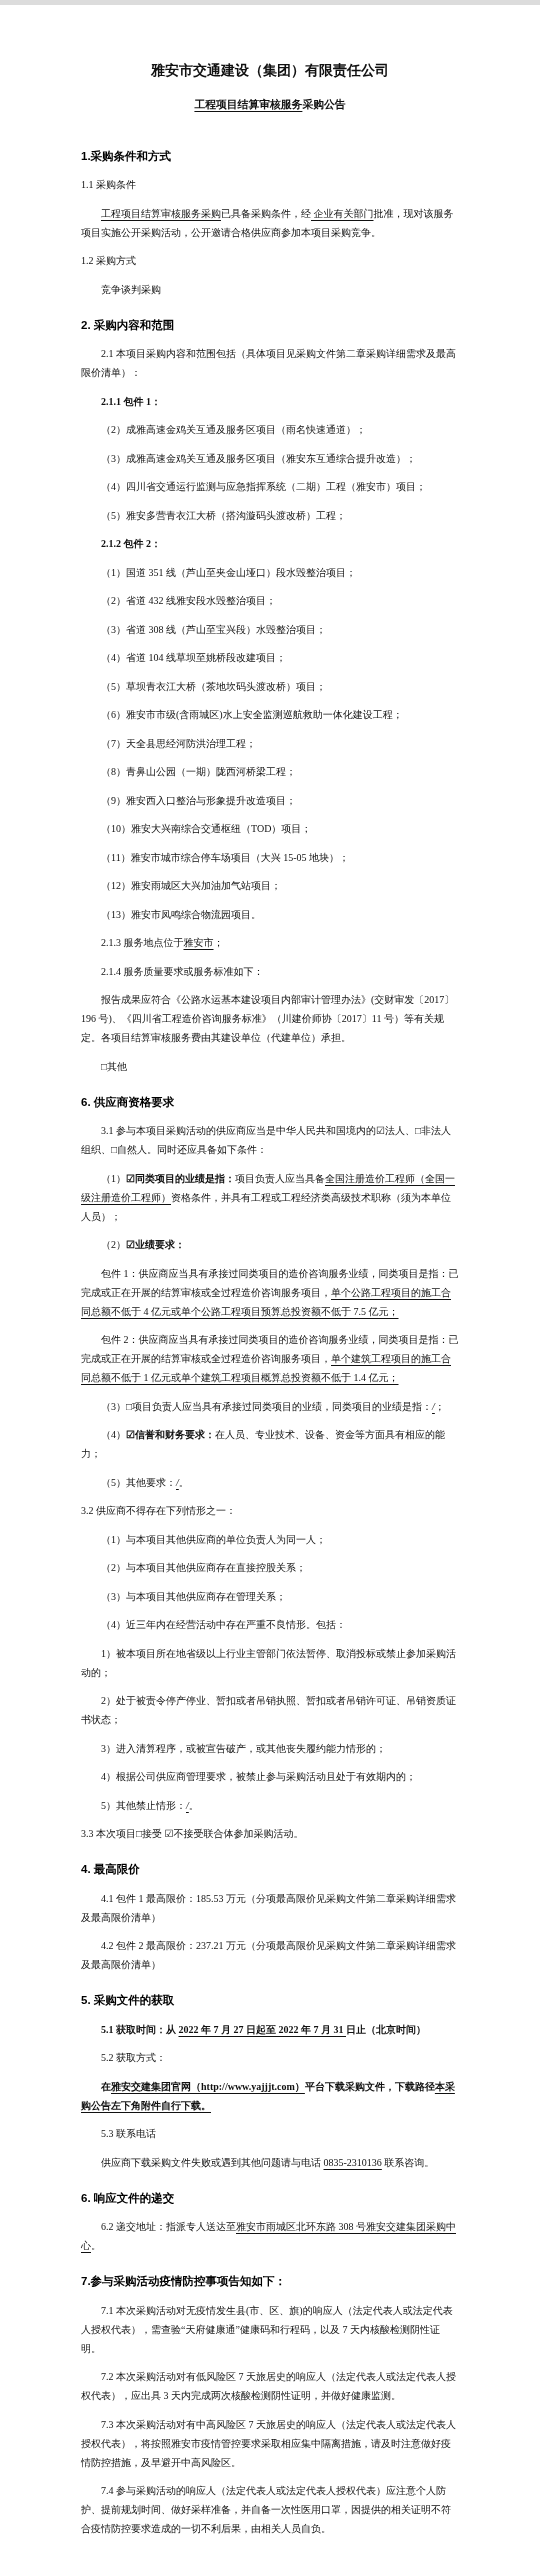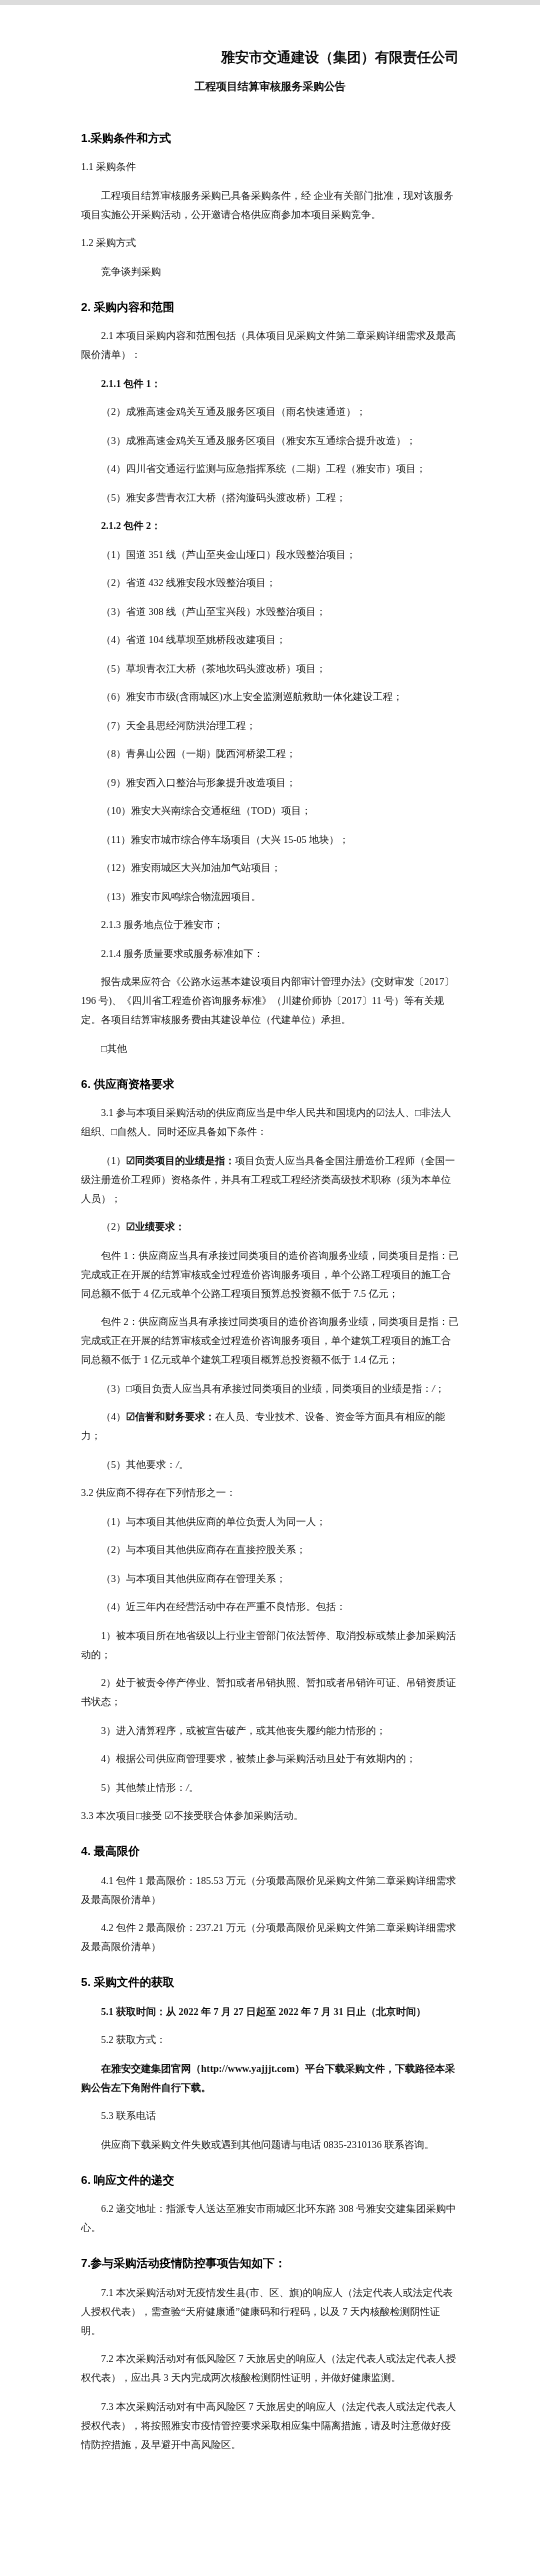--- a/index.html
+++ b/index.html
@@ -3,38 +3,38 @@
 <meta charset="utf-8">
 <style>
   html, body { margin:0; padding:0; background:#ffffff; }
   body { width:540px; font-family:"Liberation Serif","DejaVu Serif",serif; color:#111; }
   .edge-strip { width:540px; height:4.7px; background:#dcdcdc; }
   .page { width:540px; box-sizing:border-box; padding:41px 81px 47px 81px; background:#fff; }
 
   .title1 {
     font-family:"Liberation Sans","DejaVu Sans",sans-serif;
     font-weight:bold; font-size:14px; line-height:23px;
-    text-align:right; margin:0;
+    text-align:center; margin:13px;
   }
   .title2 {
     font-family:"Liberation Sans","DejaVu Sans",sans-serif;
     font-weight:bold; font-size:10.8px; line-height:19px;
     text-align:center; margin:8px 0 32px 0;
   }
 
   h2.sec {
     font-family:"Liberation Sans","DejaVu Sans",sans-serif;
     font-weight:bold; font-size:11.5px; line-height:20px;
     margin:16px 0 9.5px 0; color:#000;
   }
   p.para { font-size:10px; line-height:19px; margin:9.5px 0; }
   .indent { text-indent:2em; }
   .bold { font-weight:bold; }
 
-  span.u { text-underline-offset:2.7px; text-decoration-thickness:0.7px; }
+  span.u { text-decoration:underline; text-underline-offset:2.7px; text-decoration-thickness:0.7px; }
   span.b { font-weight:bold; }
   span.i { font-style:italic; }
 </style>
 </head>
 <body>
 
 <div class="edge-strip"></div>
 
 <div class="page">
   <p class="title1">雅安市交通建设（集团）有限责任公司</p>
@@ -98,15 +98,16 @@
       <p class="para indent"><span class="">5.2 获取方式：</span></p>
       <p class="para indent bold"><span class="">在</span><span class="u ">雅安交建集团官网（http://www.yajjjt.com）</span><span class="">平台下载采购文件，下载路径</span><span class="u ">本采购公告左下角附件自行下载。</span></p>
       <p class="para indent"><span class="">5.3 联系电话</span></p>
       <p class="para indent"><span class="">供应商下载采购文件失败或遇到其他问题请与电话 </span><span class="u ">0835-2310136</span><span class=""> 联系咨询。</span></p>
       <h2 class="sec">6. 响应文件的递交</h2>
       <p class="para indent"><span class="">6.2 递交地址：指派专人送达至</span><span class="u ">雅安市雨城区北环东路 308 号雅安交建集团采购中心</span><span class="">。</span></p>
       <h2 class="sec">7.参与采购活动疫情防控事项告知如下：</h2>
       <p class="para indent"><span class="">7.1 本次采购活动对无疫情发生县(市、区、旗)的响应人（法定代表人或法定代表人授权代表），需查验“天府健康通”健康码和行程码，以及 7 天内核酸检测阴性证明。</span></p>
       <p class="para indent"><span class="">7.2 本次采购活动对有低风险区 7 天旅居史的响应人（法定代表人或法定代表人授权代表），应出具 3 天内完成两次核酸检测阴性证明，并做好健康监测。</span></p>
       <p class="para indent"><span class="">7.3 本次采购活动对有中高风险区 7 天旅居史的响应人（法定代表人或法定代表人授权代表），将按照雅安市疫情管控要求采取相应集中隔离措施，请及时注意做好疫情防控措施，及早避开中高风险区。</span></p>
+      <p class="para indent"><span class="">7.4 参与采购活动的响应人（法定代表人或法定代表人授权代表）应注意个人防护、提前规划时间、做好采样准备，并自备一次性医用口罩，因提供的相关证明不符合疫情防控要求造成的一切不利后果，由相关人员自负。</span></p>
     </div>
 </div>
 
 
 </body></html>

